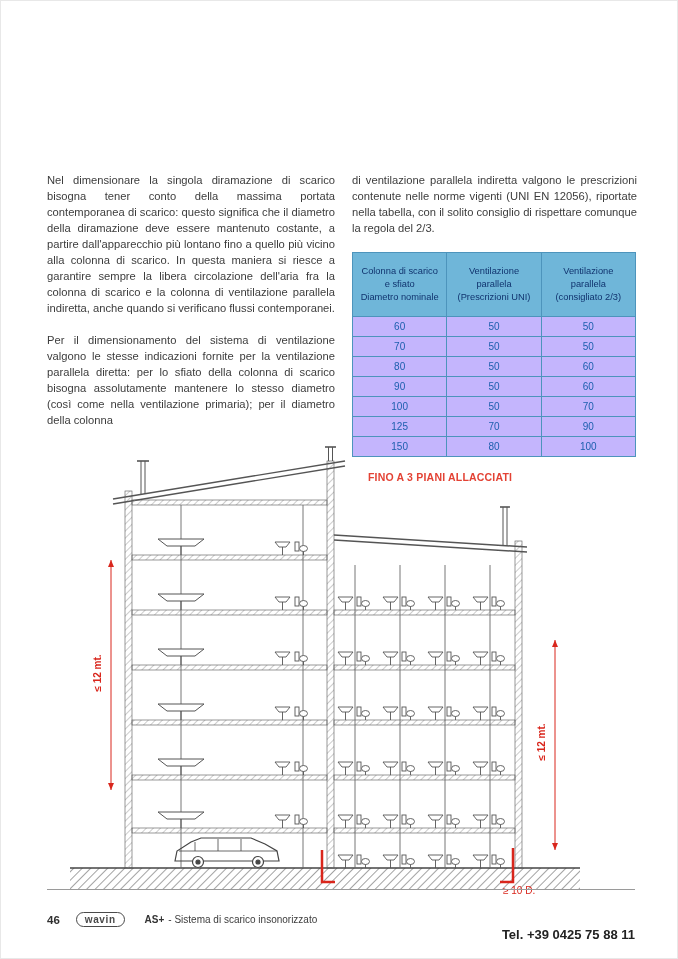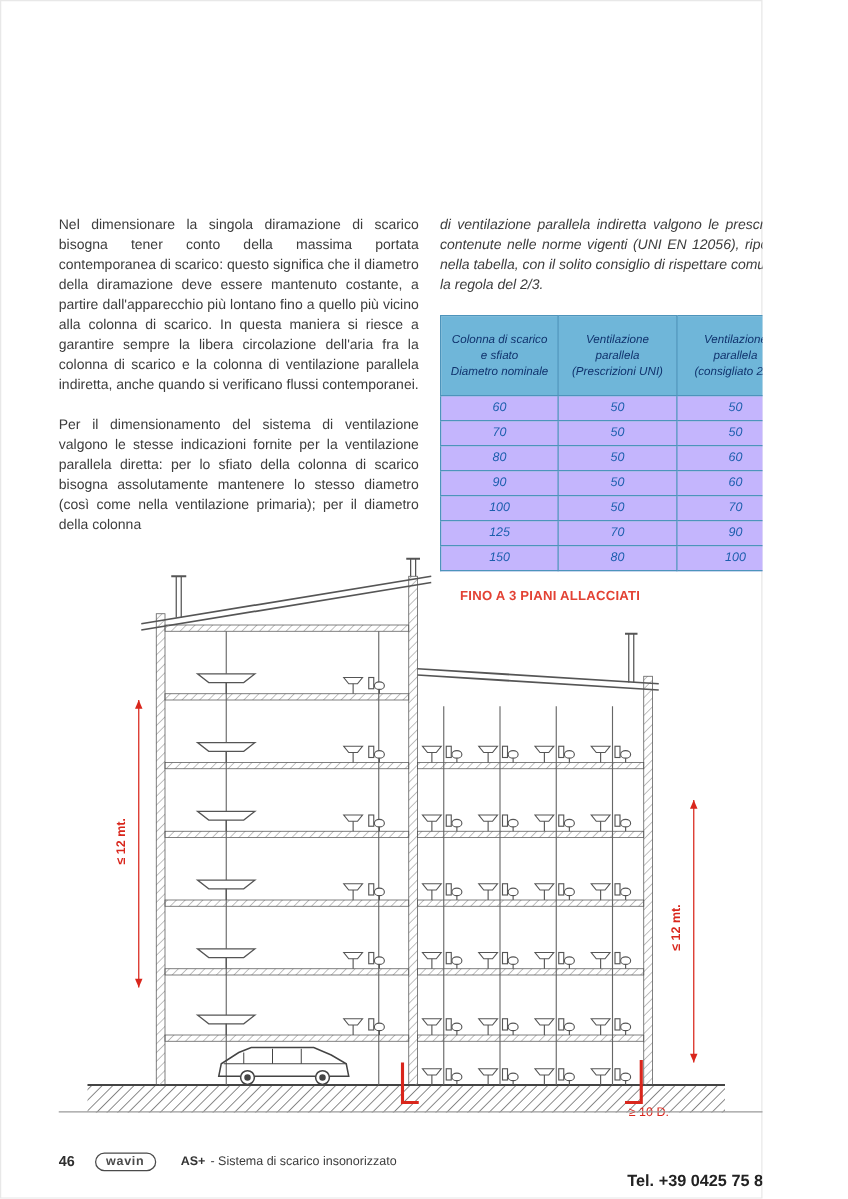--- a/index.html
+++ b/index.html
@@ -1,24 +1,24 @@
 <!DOCTYPE html>
 <html><head>
 <meta charset="utf-8">
 <style>
   html,body { margin:0; padding:0; background:#fff; }
   .page {
-    position:relative; width:610px; height:959px; background:#ffffff;
+    position:relative; width:678px; height:959px; background:#ffffff;
     font-family:"Liberation Sans", sans-serif; color:#3a3a3a; overflow:hidden;
     box-shadow: inset 0 0 0 1px #e8e8e8;
   }
   .col { position:absolute; top:172px; font-size:11.2px; line-height:16px; text-align:justify; color:#3c3c3c; }
   .col p { margin:0 0 16px 0; }
   .col-left  { left:47px;  width:288px; }
-  .col-right { left:352px; width:285px;font-style:italic; }
+  .col-right { left:352px; width:285px; }
 
   table.spec { border-collapse:collapse; width:284px; margin-top:13px; table-layout:fixed; }
   table.spec th {
     background:#6fb6d9; color:#10336e; font-weight:normal; font-size:9.3px;
     line-height:1.4; padding:12px 2px; border:1px solid #4d94bc;
     white-space:pre-line; text-align:center; vertical-align:middle;
   }
   table.spec td {
     color:#1d5fae; font-size:10px; text-align:center;
     border:1px solid #4d94bc; padding:1.5px 2px; background:#c4b5fd;
@@ -36,21 +36,21 @@
   }
   .dim-left  { left:69px;  top:666px; }
   .dim-right { left:513px; top:735px; }
   .ten-d {
     position:absolute; left:503px; top:885px; color:#d9261c;
     font-size:10px; font-weight:normal; white-space:nowrap;
   }
 
   .footer {
     position:absolute; left:47px; width:588px; top:889px;
-    border-top:1px solid #9a9a9a; padding-top:17px;
+    border-top:1px solid #9a9a9a; padding-top:7px;
     display:flex; align-items:center; font-size:10px; color:#333;
   }
   .page-num { font-weight:bold; font-size:11.5px; margin-right:16px; color:#2f2f2f; }
   .logo-pill {
     display:inline-block; border:1.6px solid #4a4a4a; border-radius:9px;
     padding:0 8px; font-size:10px; font-weight:bold; color:#4a4a4a;
     letter-spacing:0.6px; margin-right:20px; line-height:13px;
   }
   .product { font-weight:bold; margin-right:4px; }
   .tagline { color:#3c3c3c; }

